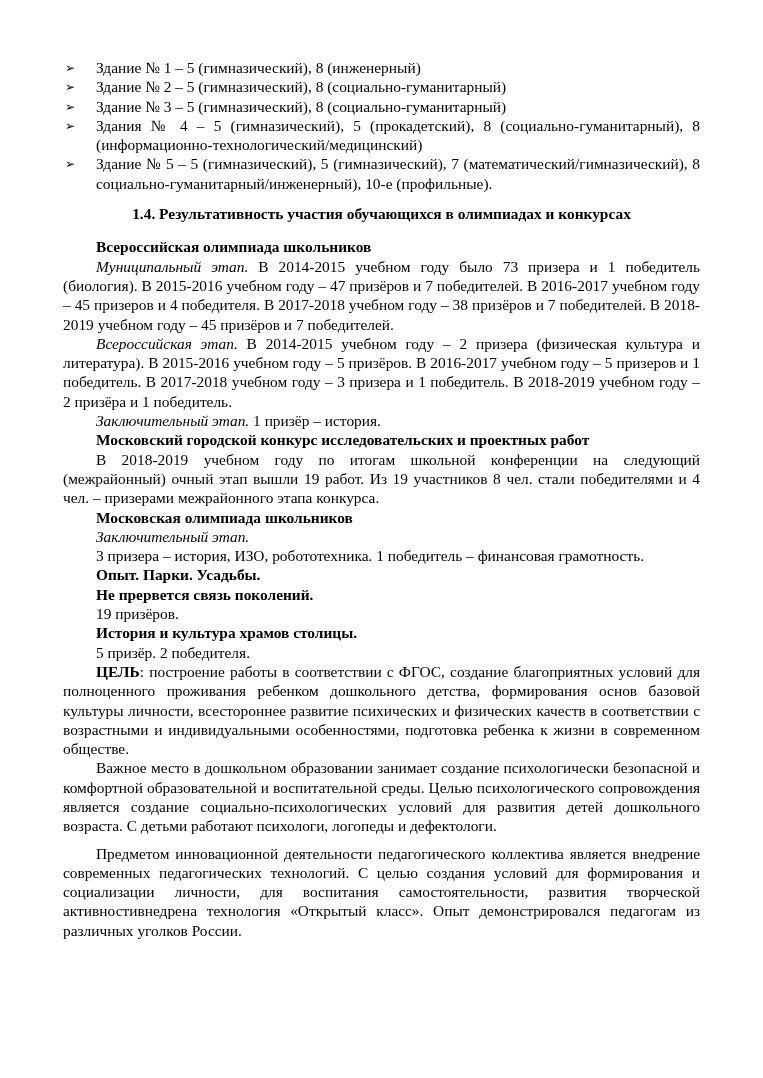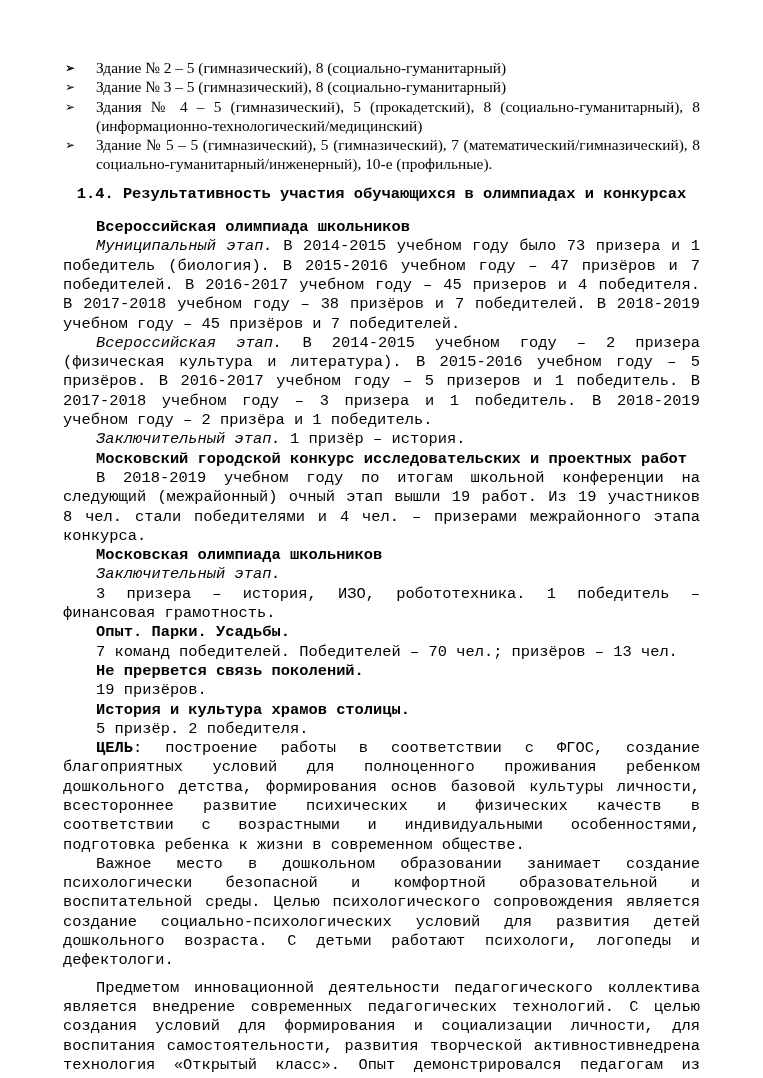--- a/index.html
+++ b/index.html
@@ -33,41 +33,41 @@
     left: 2px;
     top: 1px;
     font-family: "DejaVu Sans", sans-serif;
     font-size: 12px;
     line-height: 19.3px;
   }
   p { margin: 0; }
   .para {
     text-align: justify;
     text-indent: 33px;
-    font-family: Liberation Mono, monospace;
   }
   .center-heading {
     text-align: center;
     font-weight: bold;
     text-indent: 0;
   }
   .h14 { margin: 11px 0 14px 0; }
   .h2  { margin: 27px 0 0 0; }
   .gap-top { margin-top: 8px; }
   b.lead { font-weight: bold; margin-top: 13px; }
   i.lead { font-style: italic; }
 </style>
 </head>
 <body>
 
 <div class="page">
 
   <ul class="bullets">
     <li>
       <span class="marker">➢</span>
+      <span>Здание № 1 – 5 (гимназический), 8 (инженерный)</span>
     </li>
     <li>
       <span class="marker">➢</span>
       <span>Здание № 2 – 5 (гимназический), 8 (социально-гуманитарный)</span>
     </li>
     <li>
       <span class="marker">➢</span>
       <span>Здание № 3 – 5 (гимназический), 8 (социально-гуманитарный)</span>
     </li>
     <li>
@@ -95,21 +95,20 @@
   <p class="para"><span>В 2018-2019 учебном году по итогам школьной конференции на следующий (межрайонный) очный этап вышли 19 работ. Из 19 участников 8 чел. стали победителями и 4 чел. – призерами межрайонного этапа конкурса.</span></p>
 
   <p class="para"><b class="lead">Московская олимпиада школьников</b></p>
 
   <p class="para"><i class="lead">Заключительный этап.</i></p>
 
   <p class="para"><span>3 призера – история, ИЗО, робототехника. 1 победитель – финансовая грамотность.</span></p>
 
   <p class="para"><b class="lead">Опыт. Парки. Усадьбы.</b></p>
 
-  <p class="para"><span>7 команд победителей. Победителей – 70 чел.; призёров – 13 чел.</span></p>
 
   <p class="para"><b class="lead">Не прервется связь поколений.</b></p>
 
   <p class="para"><span>19 призёров.</span></p>
 
   <p class="para"><b class="lead">История и культура храмов столицы.</b></p>
 
   <p class="para"><span>5 призёр. 2 победителя.</span></p>
 
 

